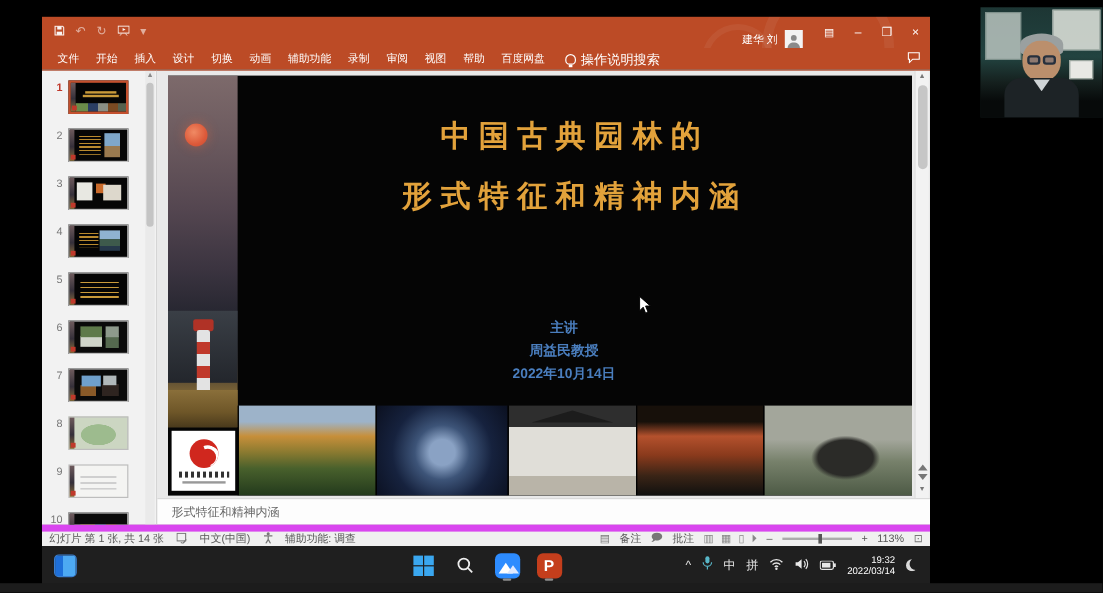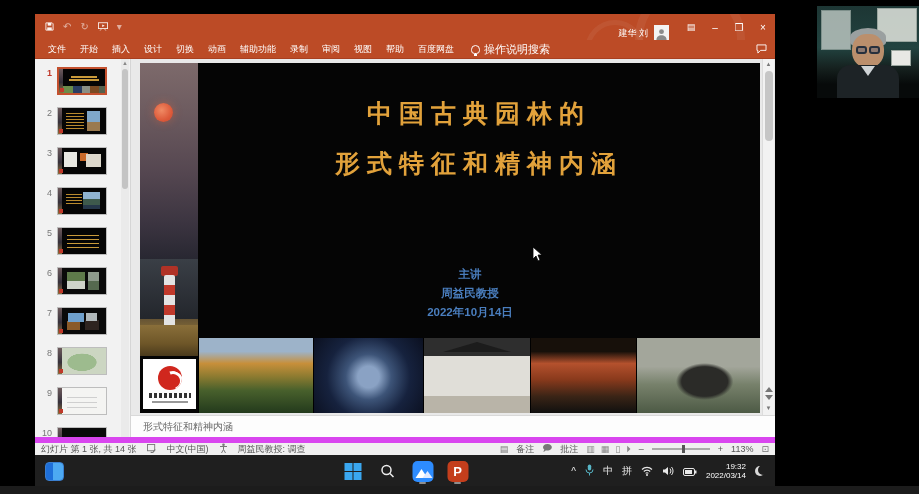--- a/index.html
+++ b/index.html
@@ -356,21 +356,21 @@
               <path d="M4 9l2 1 3-4" fill="none" stroke="#777" stroke-width="1.2"></path>
             </svg>
         </span>
         <span>中文(中国)</span>
         <span class="sb-ic">
           <svg width="9" height="10" viewBox="0 0 9 10">
               <circle cx="4.5" cy="1.8" r="1.3" fill="#777"></circle>
               <path d="M1 3.5h7M4.5 3.5v3M4.5 6.5L2.5 10M4.5 6.5L6.5 10" stroke="#777" fill="none"></path>
             </svg>
         </span>
-        <span>周益民教授: 调查</span>
+        <span>辅助功能: 调查</span>
       </div>
       <div class="sb-right">
         <span class="sb-ic">▤</span>
         <span>备注</span>
         <span class="sb-ic">🗩</span>
         <span>批注</span>
         <span class="viewbtns">
           <span>▥</span>
           <span>▦</span>
           <span>▯</span>

